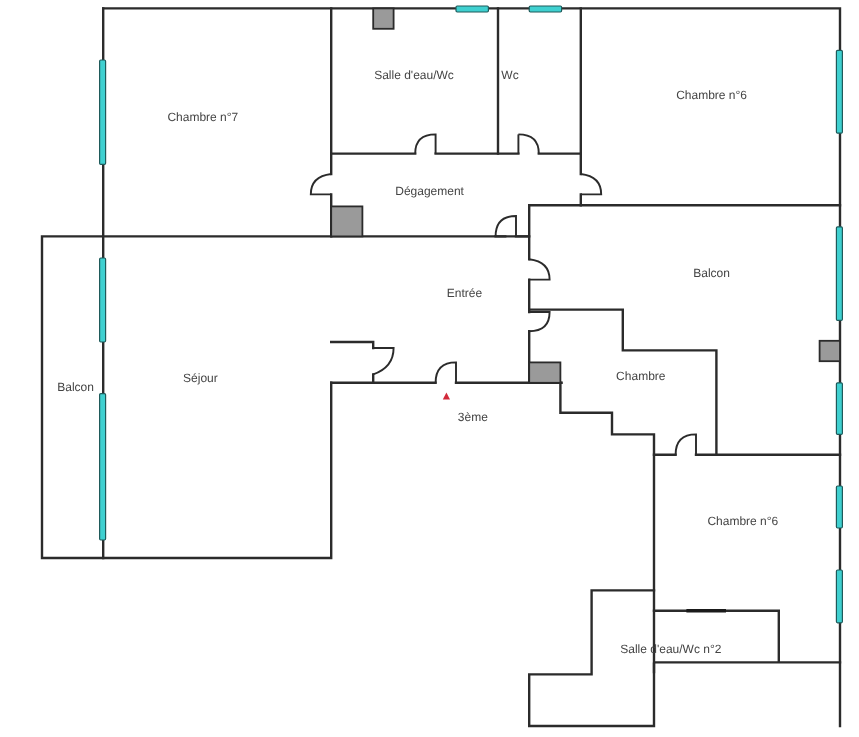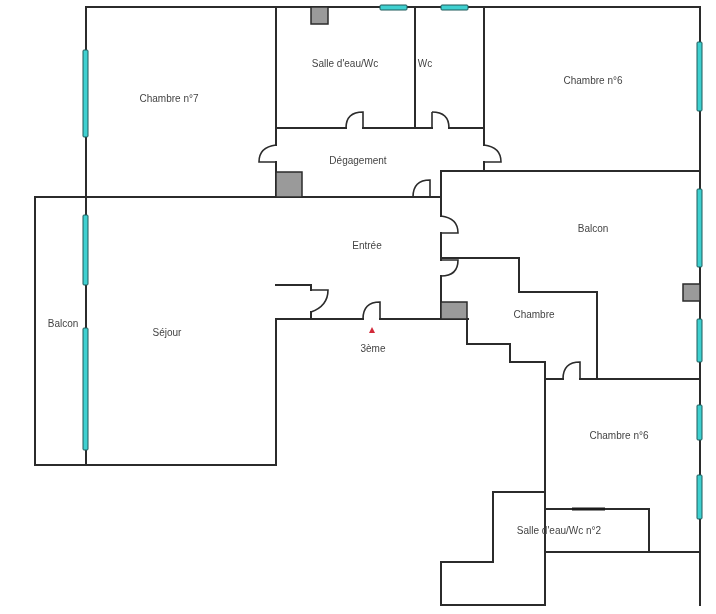--- a/index.html
+++ b/index.html
@@ -88,22 +88,22 @@
     <rect class="shaft" x="441" y="302" width="26" height="17"></rect>
     <rect class="shaft" x="683" y="284" width="17" height="17"></rect>
   </g>
 </svg>
 
 <div class="lbl" style="left:169px;top:98px">Chambre n°7</div>
 <div class="lbl" style="left:345px;top:63px">Salle d'eau/Wc</div>
 <div class="lbl" style="left:425px;top:63px">Wc</div>
 <div class="lbl" style="left:593px;top:80px">Chambre n°6</div>
 <div class="lbl" style="left:358px;top:160px">Dégagement</div>
-<div class="lbl" style="left:367px;top:245px">Entrée</div>
+<div class="lbl" style="left:387px;top:245px">Entrée</div>
 <div class="lbl" style="left:593px;top:228px">Balcon</div>
 <div class="lbl" style="left:63px;top:323px">Balcon</div>
-<div class="lbl" style="left:167px;top:332px">Séjour</div>
+<div class="lbl" style="left:167px;top:316px">Séjour</div>
 <div class="lbl" style="left:534px;top:314px">Chambre</div>
 <div class="lbl" style="left:619px;top:435px">Chambre n°6</div>
-<div class="lbl" style="left:559px;top:530px">Salle d'eau/Wc n°2</div>
+<div class="lbl" style="left:559px;top:542px">Salle d'eau/Wc n°2</div>
 
 <div class="marker" style="left:372px;top:330px"></div>
-<div class="lbl" style="left:373px;top:348px">3ème</div>
+<div class="lbl" style="left:394px;top:348px">3ème</div>
 
 </body></html>

